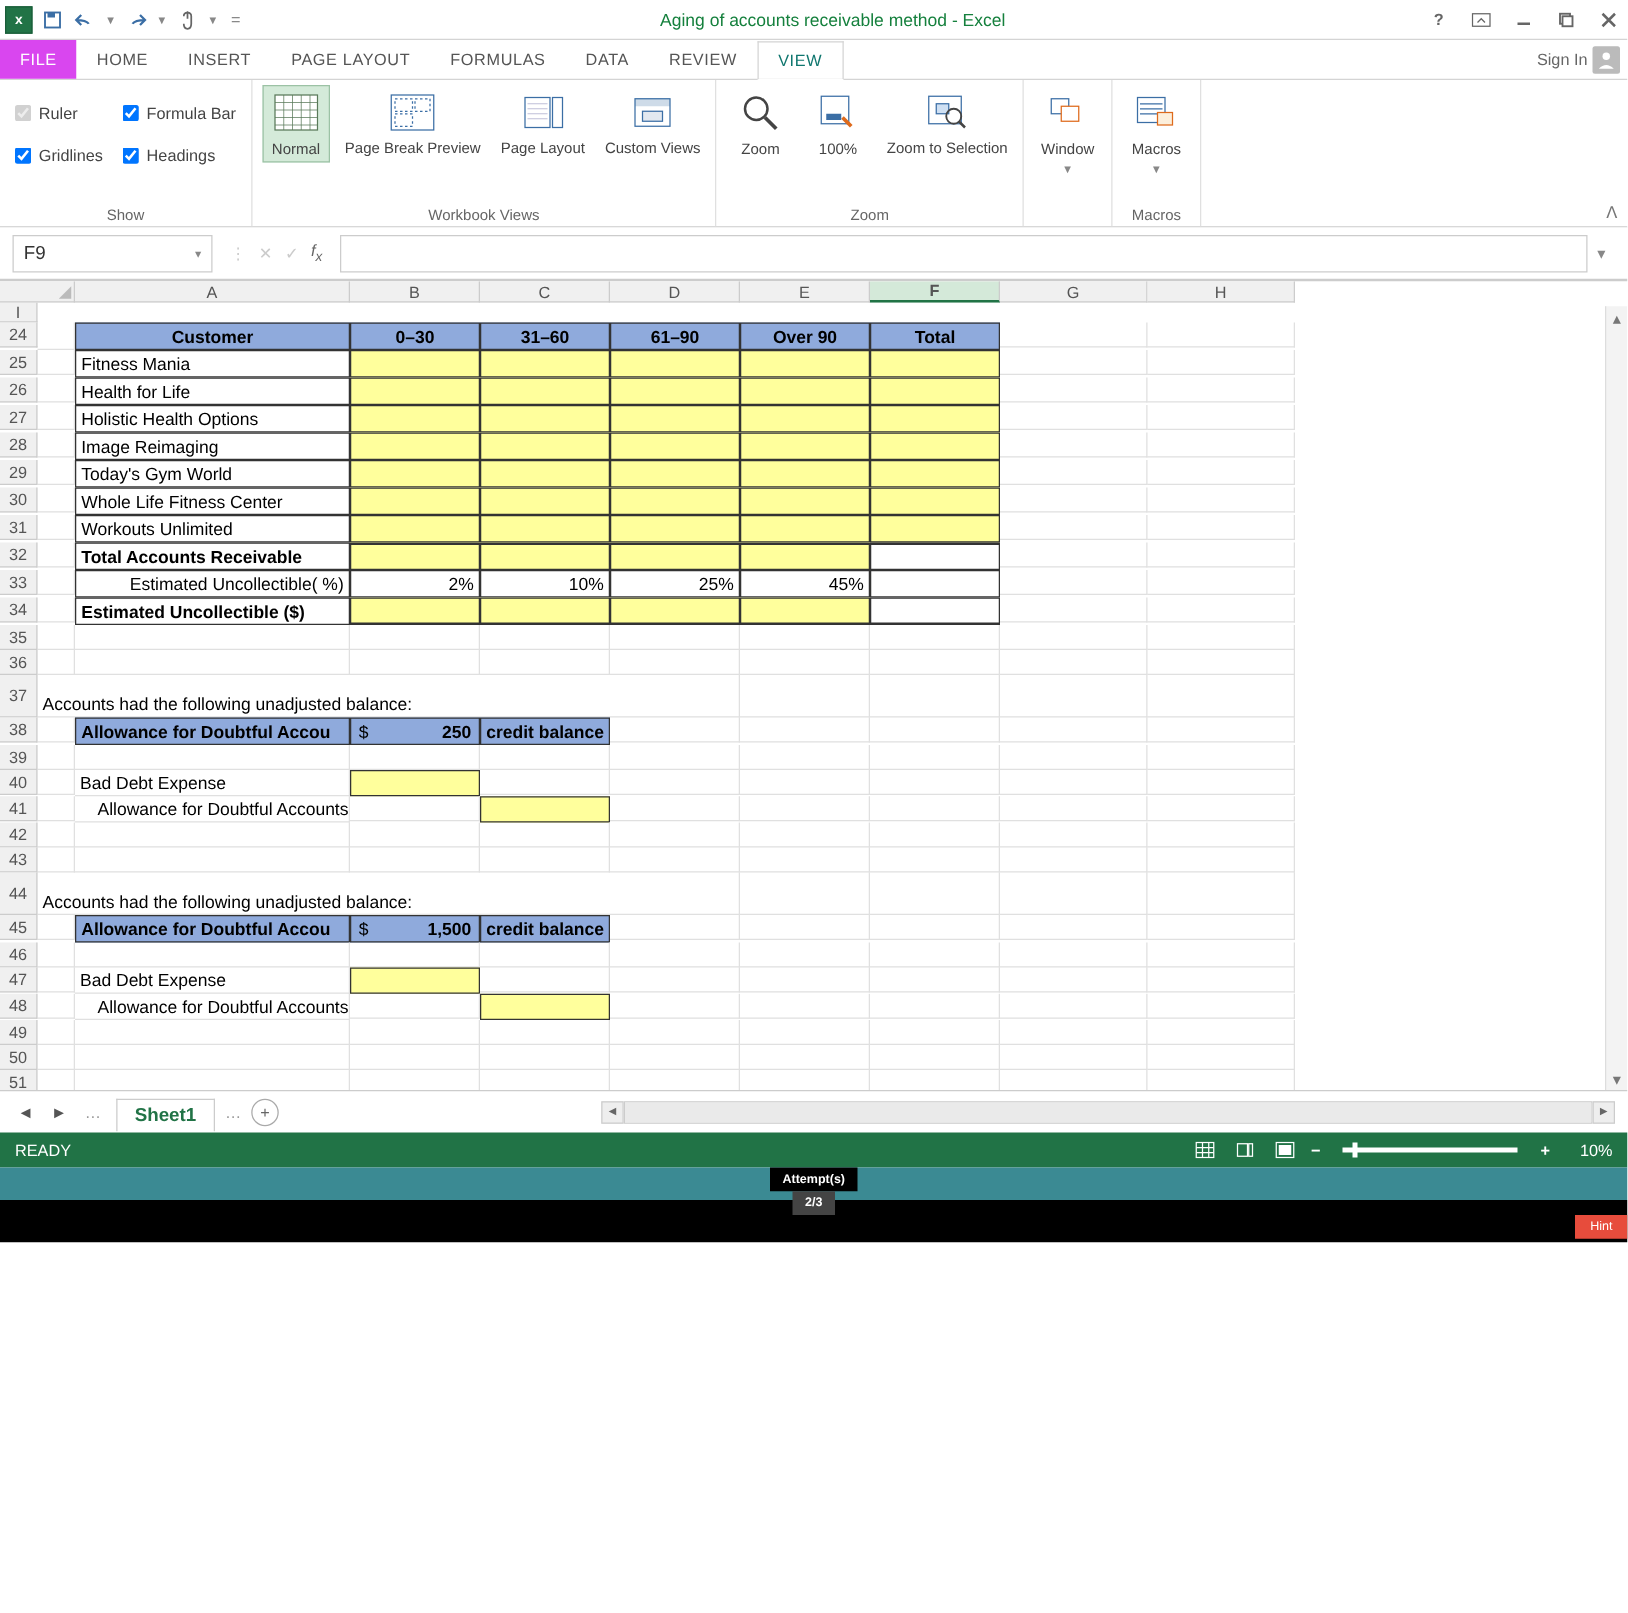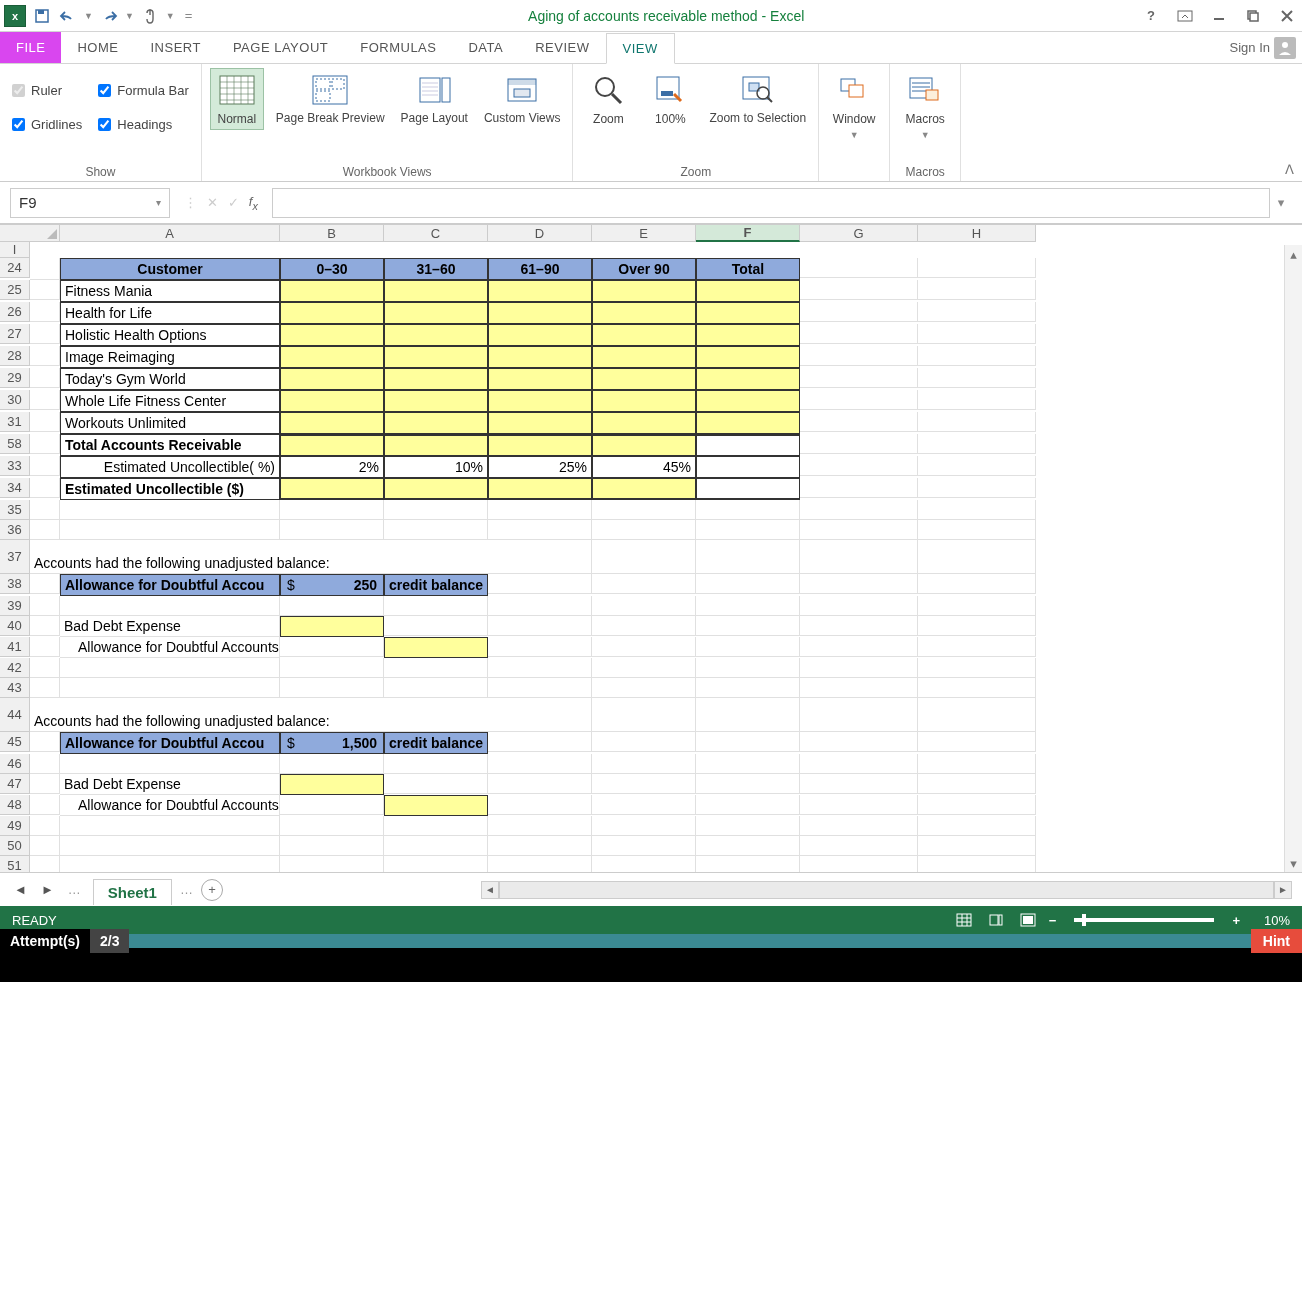--- a/index.html
+++ b/index.html
@@ -73,24 +73,24 @@
     .hscroll-thumb { position:absolute; left:0; top:0; bottom:0; width:100%; background:#eaeaea; }
     
     
     .statusbar { display:flex; align-items:center; height: 28px; background:#217346; color:#fff; font-size:13px; padding: 0 12px; }
     .status-view-btns { margin-left:auto; display:flex; gap: 10px; align-items:center; }
     .view-btn { width:22px; height:20px; display:flex; align-items:center; justify-content:center; cursor:pointer; }
     .zoom-slider { width:140px; height:4px; background:#fff; position:relative; margin: 0 8px; }
     .zoom-thumb { position:absolute; left: 8px; top:-4px; width: 4px; height: 12px; background:#fff; }
     
     
-    .attemptbar { display:flex; align-items:center; height: 14px; background:#3b8a93; color:#fff; font-size:14px; }
+    .attemptbar { display:flex; align-items:center; height: 26px; background:#3b8a93; color:#fff; font-size:10px;flex-direction:column; }
     .attempt-label { background:#000; padding: 4px 10px; font-weight:bold; }
     .attempt-count { background:#444; padding: 4px 10px; font-weight:bold; }
-    .hint-btn { margin-left:auto; background:#e74c3c; padding: 4px 12px; font-weight:bold; cursor:pointer; }
+    .hint-btn { margin-left:auto; background:#e74c3c; padding: 4px 12px; font-weight:normal; cursor:pointer; }
     .blackbar { height: 34px; background:#000; }
     
     svg { display:block; }
   </style>
 </head>
 <body>
 
 <div class="titlebar">
   <div class="titlebar-left">
     <div class="excel-logo">x</div>
@@ -435,21 +435,21 @@
       <div class="row-header" style="height:20px;grid-column:1;">31</div>
       <div class="cell" style="height:20px;"></div>
       <div class="cell bordered">Workouts Unlimited</div>
       <div class="cell yellow"></div>
       <div class="cell yellow"></div>
       <div class="cell yellow"></div>
       <div class="cell yellow"></div>
       <div class="cell yellow"></div>
       <div class="cell" style="height:20px;"></div>
       <div class="cell" style="height:20px;"></div>
-      <div class="row-header" style="height:20px;grid-column:1;">58</div>
+      <div class="row-header" style="height:20px;grid-column:1;">32</div>
       <div class="cell" style="height:20px;"></div>
       <div class="cell bordered bold">Total Accounts Receivable</div>
       <div class="cell yellow" style="border-top:2px solid #333;"></div>
       <div class="cell yellow" style="border-top:2px solid #333;"></div>
       <div class="cell yellow" style="border-top:2px solid #333;"></div>
       <div class="cell yellow" style="border-top:2px solid #333;"></div>
       <div class="cell center bordered" style="border-top:2px solid #333;"></div>
       <div class="cell" style="height:20px;"></div>
       <div class="cell" style="height:20px;"></div>
       <div class="row-header" style="height:20px;grid-column:1;">33</div>

